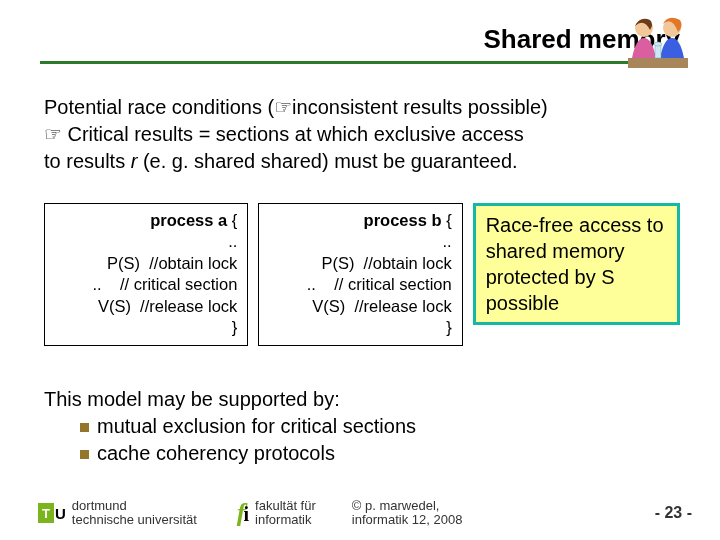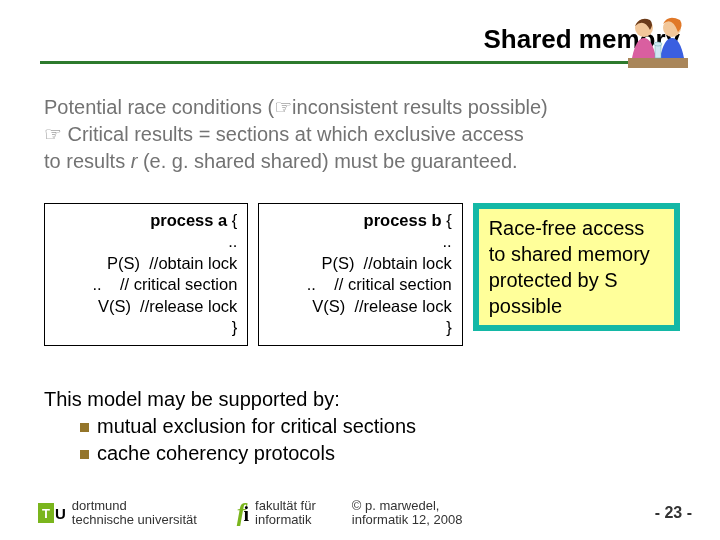--- a/index.html
+++ b/index.html
@@ -36,42 +36,42 @@
     height: 56px;
   }
   .hr {
     border: none;
     border-top: 3px solid #2d7a2d;
     margin: 4px 0 30px 0;
   }
   .intro {
     font-size: 20px;
     line-height: 1.35;
-    color: #737373;
+    color: #000000;
     margin: 0 0 28px 4px;
   }
   .intro .italic { font-style: italic; }
   .blocks {
     display: flex;
     gap: 10px;
     margin: 0 0 20px 4px;
     align-items: flex-start;
   }
   .codebox {
     border: 1px solid #000;
     padding: 6px 10px 6px 10px;
     font-size: 16.5px;
     line-height: 1.3;
     width: 205px;
     font-family: Arial, Helvetica, sans-serif;
     text-align: right;
   }
   .codebox .line { white-space: pre; }
   .notebox {
-    border: 6px solid #14b8a6;
+    border: 3px solid #14b8a6;
     background: #ffff9a;
     padding: 6px 10px;
     font-size: 20px;
     line-height: 1.3;
     width: 208px;
   }
   .after {
     font-size: 20px;
     line-height: 1.35;
     margin-left: 4px;

